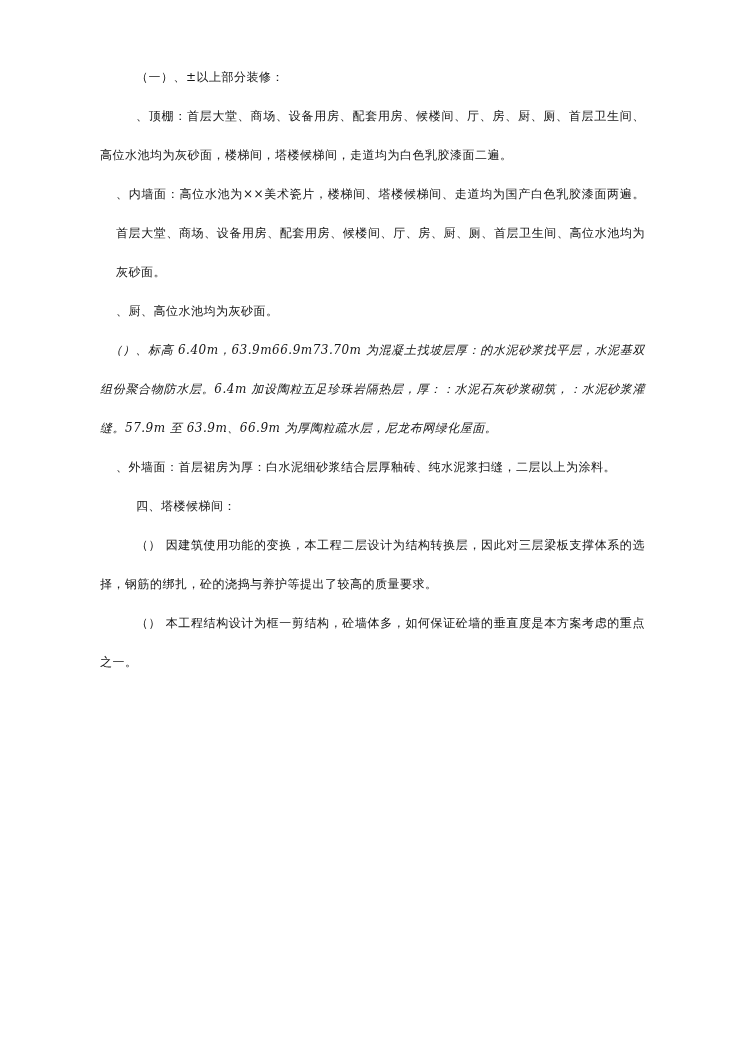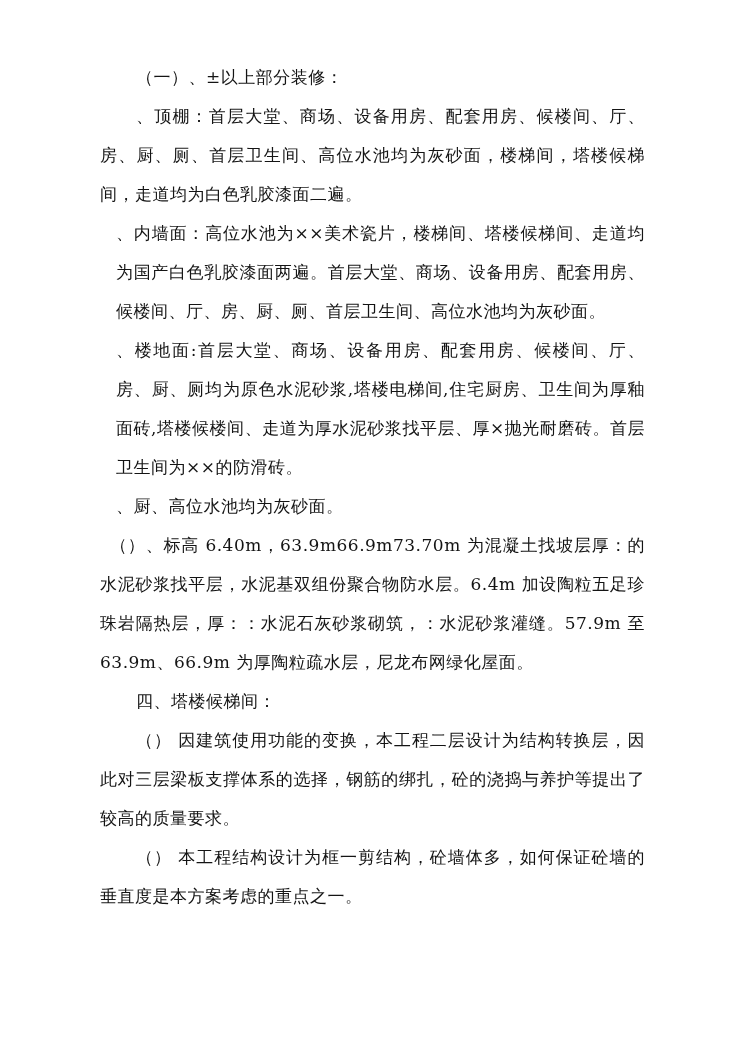--- a/index.html
+++ b/index.html
@@ -15,37 +15,37 @@
   }
   .page {
     box-sizing: border-box;
     width: 744px;
     height: 1052px;
     background: #ffffff;
     padding: 58px 99px 40px 100px;
     color: #141414;
   }
   .p {
-    font-size: 17px;
+    font-size: 12px;
     line-height: 39px;
     text-align: justify;
     letter-spacing: 0.5px;
     word-break: break-all;
     margin: 0;
   }
   .indent-2 { text-indent: 36px; }
-  .indent-1 { text-indent: 10px; }
+  .indent-1 { text-indent: 10px; font-style: italic; }
   .indent-0 { text-indent: 0; margin-left: 16px; }
 </style>
 </head>
 <body>
 
 <div class="page">
   <p class="p indent-2">（一）、±以上部分装修：</p>
   <p class="p indent-2">、顶棚：首层大堂、商场、设备用房、配套用房、候楼间、厅、房、厨、厕、首层卫生间、高位水池均为灰砂面，楼梯间，塔楼候梯间，走道均为白色乳胶漆面二遍。</p>
   <p class="p indent-0">、内墙面：高位水池为××美术瓷片，楼梯间、塔楼候梯间、走道均为国产白色乳胶漆面两遍。首层大堂、商场、设备用房、配套用房、候楼间、厅、房、厨、厕、首层卫生间、高位水池均为灰砂面。</p>
-  <p class="p indent-0">、楼地面:首层大堂、商场、设备用房、配套用房、候楼间、厅、房、厨、厕均为原色水泥砂浆,塔楼电梯间,住宅厨房、卫生间为厚釉面砖,塔楼候楼间、走道为厚水泥砂浆找平层、厚×抛光耐磨砖。首层卫生间为××的防滑砖。</p>
   <p class="p indent-0">、厨、高位水池均为灰砂面。</p>
   <p class="p indent-1">（）、标高 6.40m，63.9m66.9m73.70m 为混凝土找坡层厚：的水泥砂浆找平层，水泥基双组份聚合物防水层。6.4m 加设陶粒五足珍珠岩隔热层，厚：：水泥石灰砂浆砌筑，：水泥砂浆灌缝。57.9m 至 63.9m、66.9m 为厚陶粒疏水层，尼龙布网绿化屋面。</p>
+  <p class="p indent-0">、外墙面：首层裙房为厚：白水泥细砂浆结合层厚釉砖、纯水泥浆扫缝，二层以上为涂料。</p>
   <p class="p indent-2">四、塔楼候梯间：</p>
   <p class="p indent-2">（） 因建筑使用功能的变换，本工程二层设计为结构转换层，因此对三层梁板支撑体系的选择，钢筋的绑扎，砼的浇捣与养护等提出了较高的质量要求。</p>
   <p class="p indent-2">（） 本工程结构设计为框一剪结构，砼墙体多，如何保证砼墙的垂直度是本方案考虑的重点之一。</p>
 </div>
 
 </body></html>

